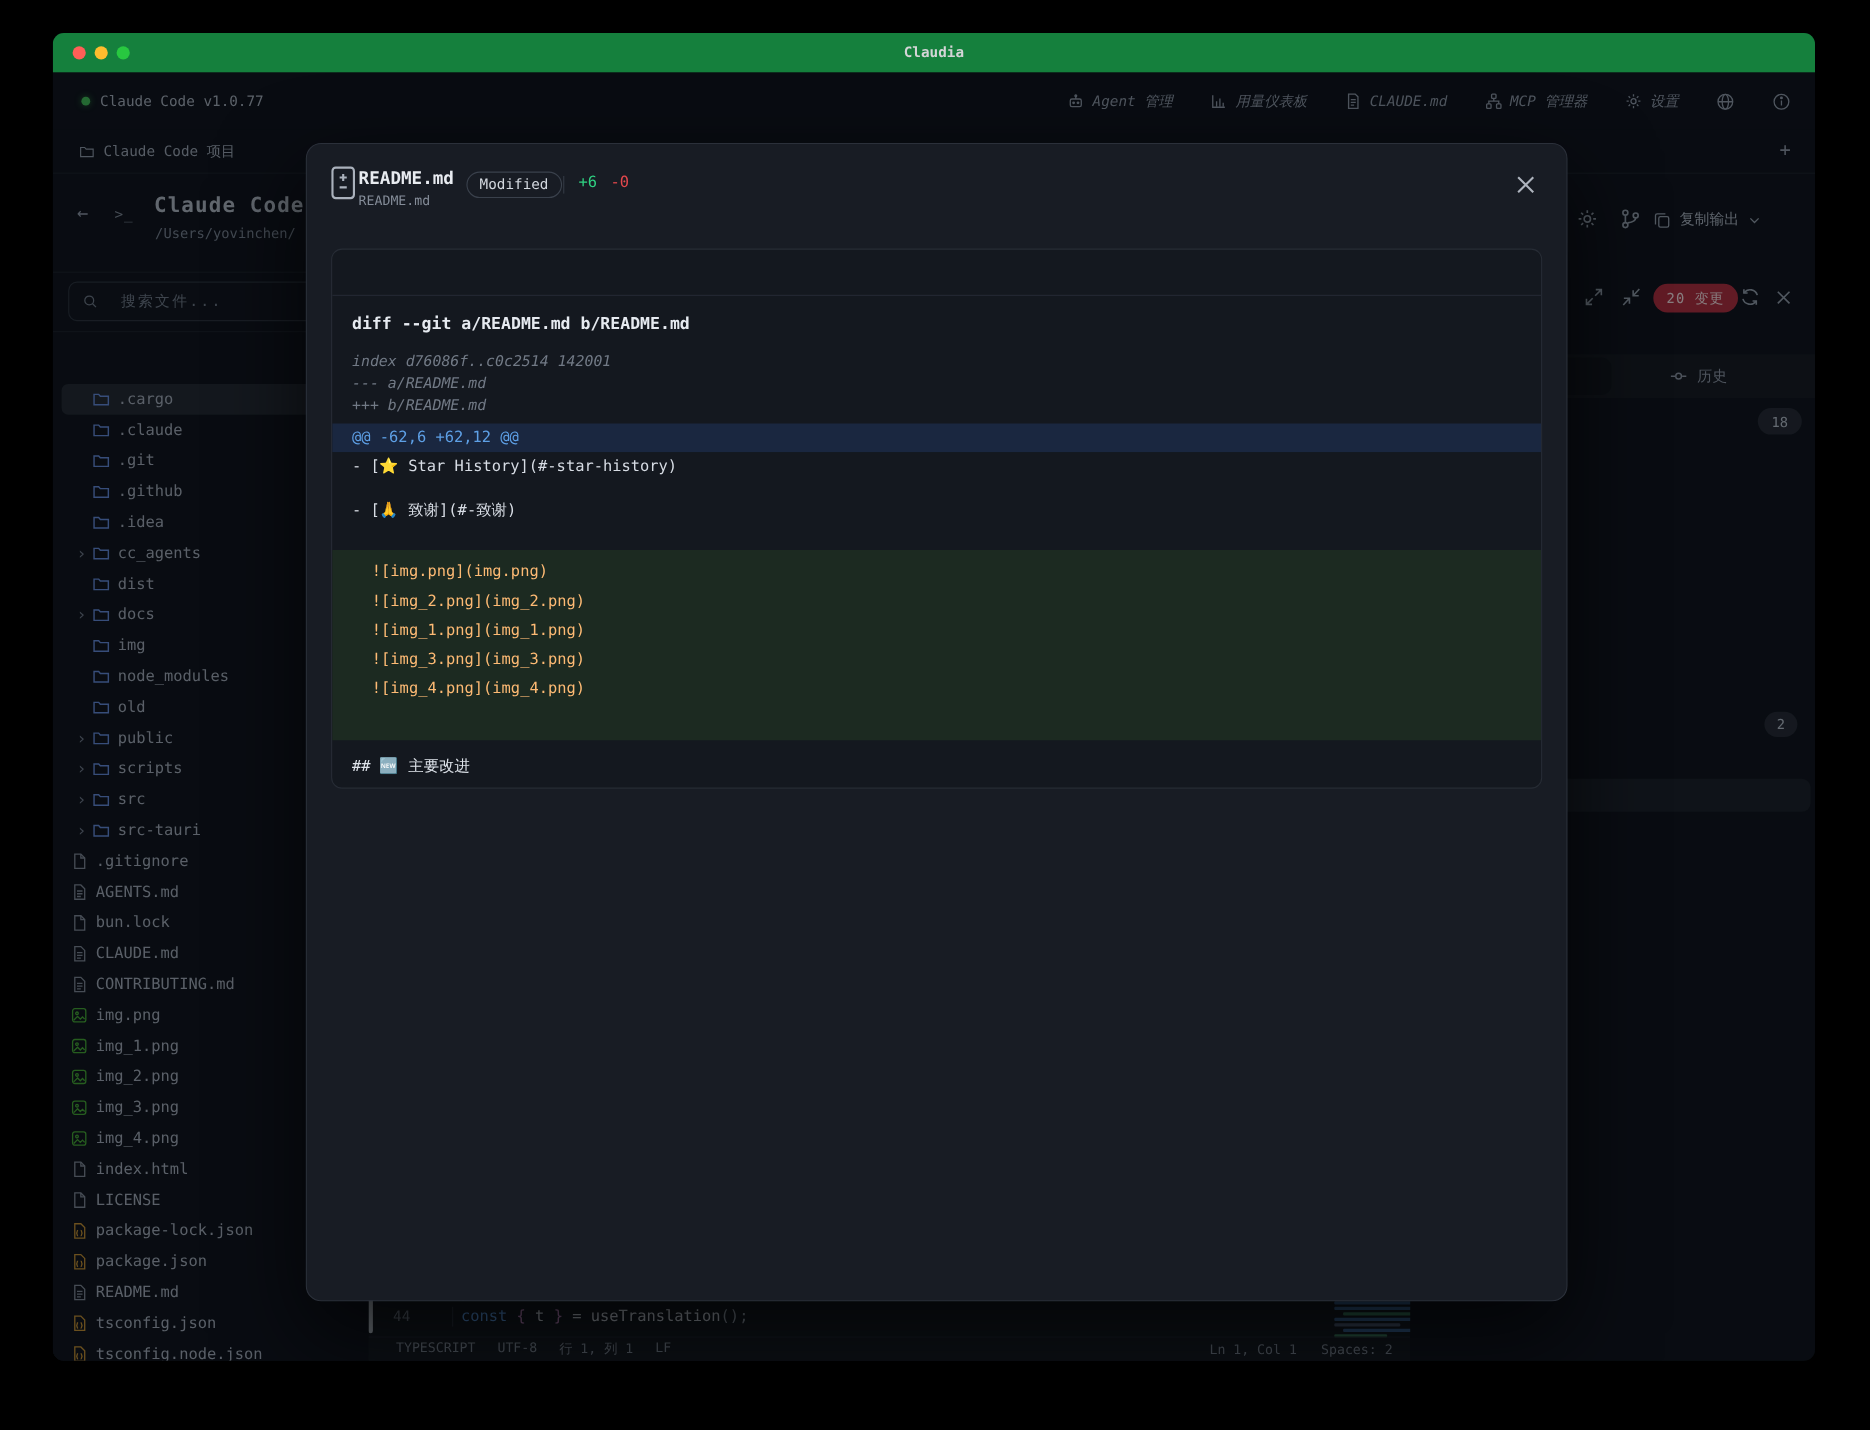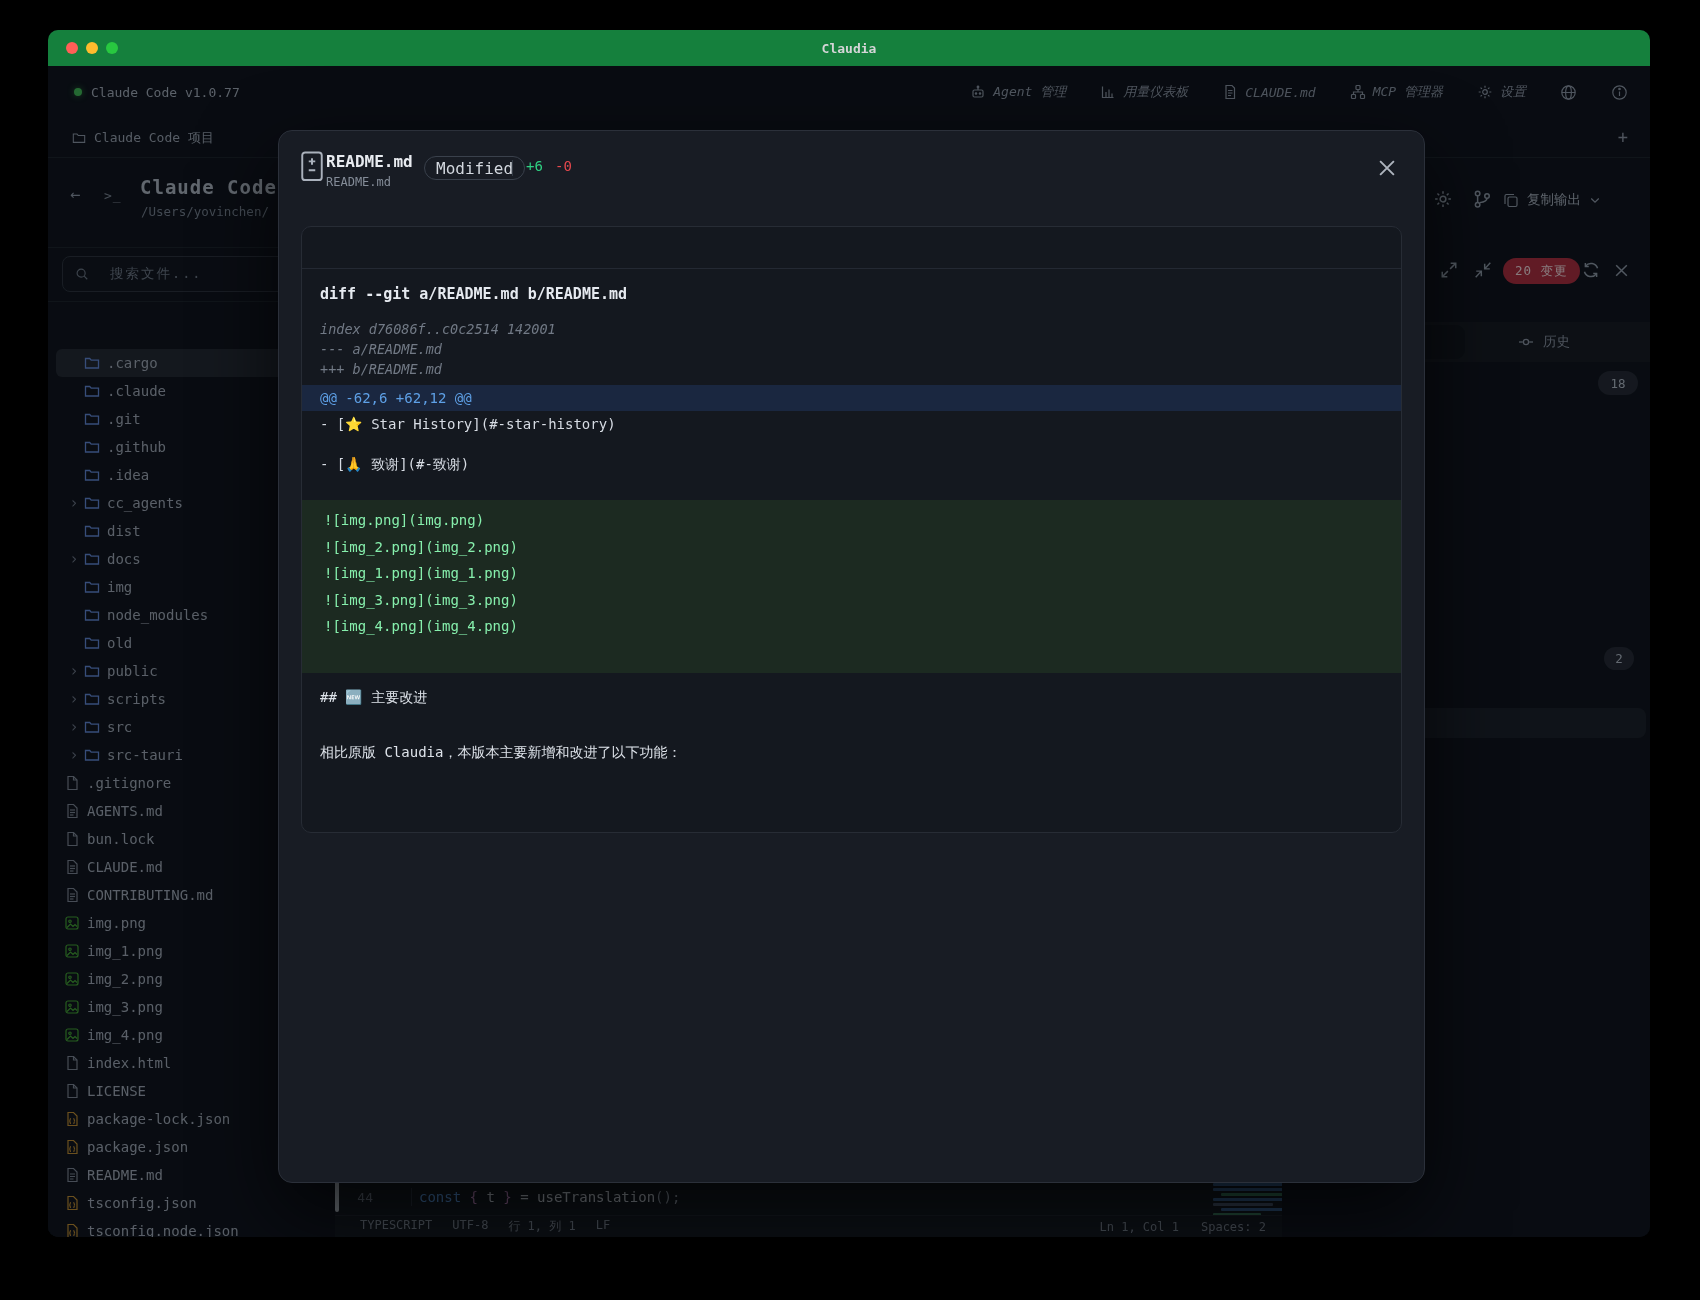--- a/index.html
+++ b/index.html
@@ -82,39 +82,39 @@
   
   .dim{position:absolute;left:0;top:36px;right:0;bottom:0;background:rgba(5,8,13,.45);z-index:6;}
   
   .modal{position:absolute;left:230px;top:100px;width:1147px;height:1053px;background:#181c24;
          border:1px solid #2b303a;border-radius:14px;z-index:10;box-shadow:0 30px 80px rgba(0,0,0,.7);}
   .mh{position:relative;height:72px;}
   .mh-icon{position:absolute;left:20px;top:19px;width:26px;height:32px;color:#aab1bc;}
   .mh-title{position:absolute;left:47px;top:21px;font-size:16px;font-weight:bold;color:#e8ebf0;}
   .mh-sub{position:absolute;left:47px;top:44px;font-size:12px;color:#848c98;}
   .mh-badge{position:absolute;left:145px;top:25px;height:24px;padding:0 11px;border:1px solid #3a414c;border-radius:12px;
-            display:flex;align-items:center;font-size:16px;color:#d3d8df;}
+            display:flex;align-items:center;font-size:13px;color:#d3d8df;}
   .mh-div{position:absolute;left:233px;top:29px;width:1px;height:16px;background:#333a44;}
   .mh-add{position:absolute;left:247px;top:27px;font-size:14px;}
   .mh-del{position:absolute;left:276px;top:27px;font-size:14px;}
   .mh-close{position:absolute;left:1097px;top:26px;width:22px;height:22px;color:#aeb4be;}
   .mh-close svg{width:100%;height:100%;}
   
-  .card{position:absolute;left:22px;top:95px;width:1101px;height:607px;border:1px solid #272c35;
+  .card{position:absolute;left:22px;top:95px;width:1101px;height:491px;border:1px solid #272c35;
         border-radius:10px;background:#14181f;overflow:hidden;}
   .card-head{height:42px;border-bottom:1px solid #242933;}
   .card-body{padding-top:14px;font-size:14px;}
   .d-file{margin:0 18px;font-size:15px;font-weight:bold;color:#e6eaf0;line-height:22px;}
   .d-meta{margin:0 18px;font-style:italic;color:#727a86;font-size:13.5px;line-height:20px;}
   .d-meta.first{margin-top:14px;}
   .d-hunk{margin-top:6px;height:26px;line-height:26px;background:#1a2740;color:#5ea0e6;padding-left:18px;}
   .d-ctx{padding-left:18px;line-height:26px;color:#d7dce4;}
   .d-ctx.first{margin-top:14px;}
   .d-added-block{margin-top:23px;background:#1c2a21;padding:7px 0;}
-  .d-add{padding-left:22px;line-height:26.5px;color:#86efac;min-height:26.5px;}
+  .d-add{padding-left:36px;line-height:26.5px;color:#fdba74;min-height:26.5px;}
   .d-head2{margin:13px 18px 0;line-height:22px;color:#dee3ea;}
   .d-body2{margin:33px 18px 0;line-height:22px;color:#dee3ea;}
 </style>
 </head>
 <body>
 
 <div id="stage">
 <div id="window">
 
   <div class="titlebar">

